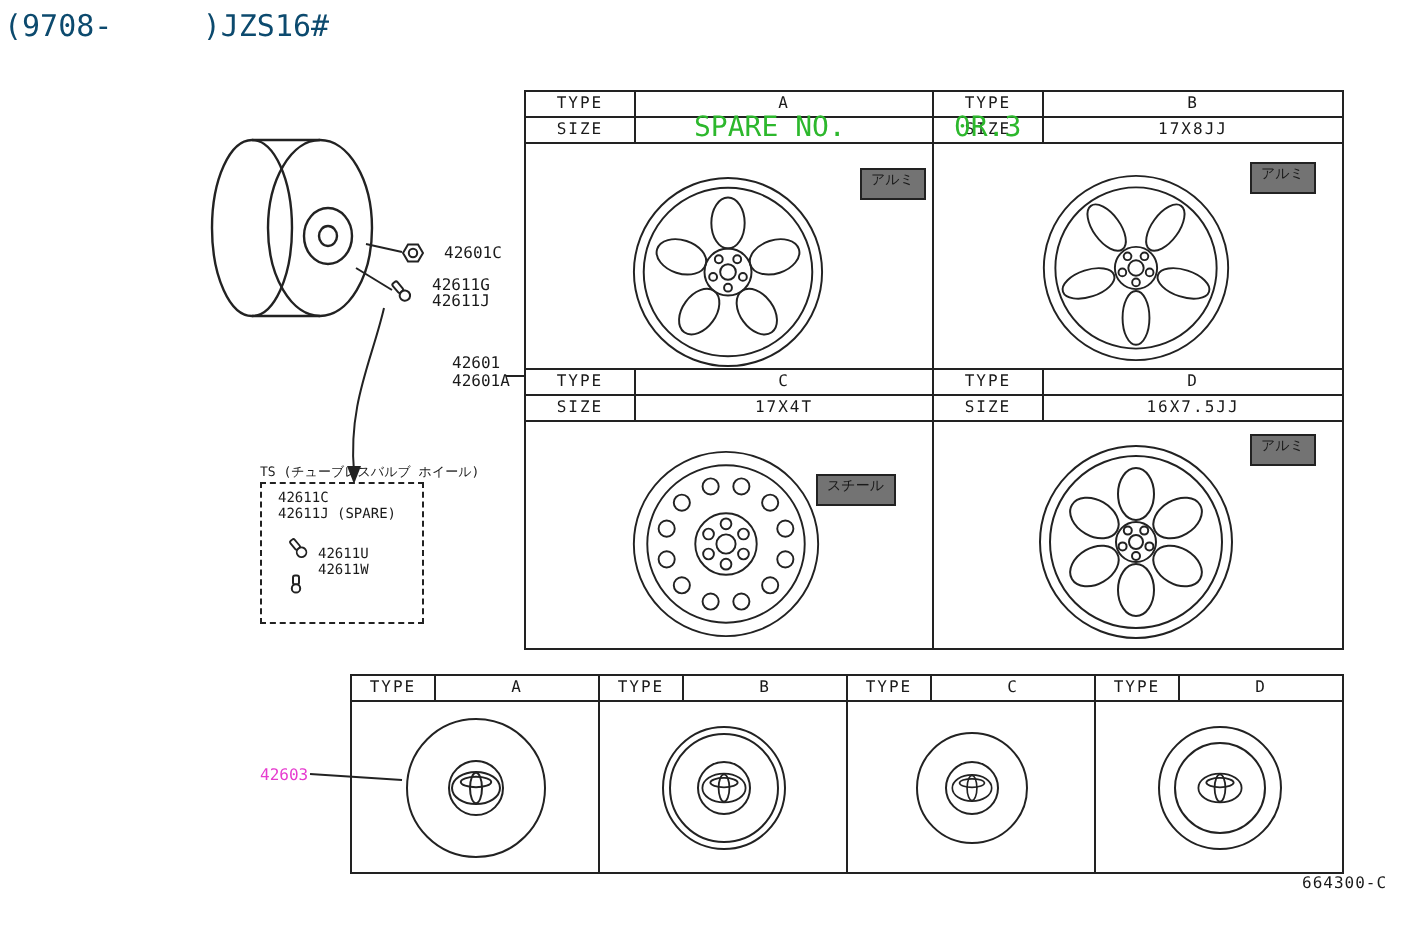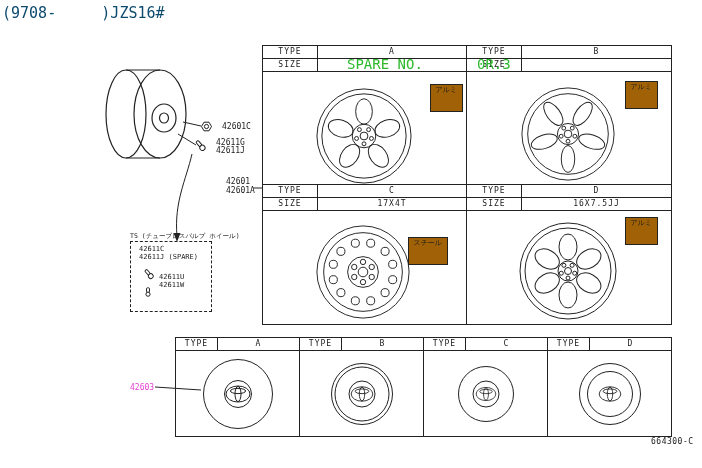--- a/index.html
+++ b/index.html
@@ -6,21 +6,21 @@
   html,body{width:702px;height:468px;background:#ffffff;position:relative;overflow:hidden;
     font-family:"DejaVu Sans Mono","Liberation Mono",monospace;color:#1a1a1a}
   .abs{position:absolute}
   svg{display:block}
   .plabel{position:absolute;font-size:8px;line-height:9px;white-space:pre}
   .quadrant{position:absolute}
   .hrow{display:flex;height:13px;border-bottom:1px solid #222;font-size:8px;line-height:12px}
   .hlab{width:55px;border-right:1px solid #222;text-align:center;letter-spacing:1px}
   .hlab2{width:42px;border-right:1px solid #222;text-align:center;letter-spacing:1px}
   .hval{flex:1;text-align:center;letter-spacing:1px}
-  .mat{position:absolute;height:28px;line-height:11px;border:1px solid #222;font-size:7px;padding:0 5px;background:#a16207}
+  .mat{position:absolute;height:16px;line-height:11px;border:1px solid #222;font-size:7px;padding:0 5px;background:#737373}
   .capcol{flex:1;display:flex;flex-direction:column;border-right:1px solid #222;min-width:0}
   .capcol:last-child{border-right:none}
   .caparea{flex:1;display:flex;align-items:center;justify-content:center}
   .greenbig{position:absolute;font-size:15px;color:#0c4a6e;white-space:pre;letter-spacing:0px}
   .overlaygreen{position:absolute;font-size:14px;color:#2db82d;white-space:pre;z-index:5}
   .notecaption{position:absolute;font-size:6.5px;line-height:7px;white-space:pre}
   .notebox{position:absolute;border:1px dashed #222}
   .notetext{position:absolute;font-size:7px;line-height:8px;white-space:pre}
   .footerno{position:absolute;font-size:8px;letter-spacing:0.5px}
   .magenta{color:#e63ccf}
@@ -107,20 +107,21 @@
     </svg>
   </div>
 
   <div class="quadrant" style="left:204px;top:0;width:204px;height:139px;border-bottom:1px solid #222">
     <div class="hrow">
       <span class="hlab">TYPE</span>
       <span class="hval">B</span>
     </div>
     <div class="hrow">
       <span class="hlab">SIZE</span>
+      <span class="hval">17X8JJ</span>
     </div>
     <div class="mat" style="top:35px;right:13px">アルミ</div>
     <svg class="abs" style="left:53px;top:40px" width="96" height="96" viewBox="0 0 100 100" fill="none" stroke="#222" stroke-width="1">
       <circle cx="50" cy="50" r="48"></circle>
         <circle cx="50" cy="50" r="42"></circle>
       <ellipse cx="50" cy="24" rx="7" ry="14" transform="rotate(36 50 50)"></ellipse>
       <ellipse cx="50" cy="24" rx="7" ry="14" transform="rotate(108 50 50)"></ellipse>
       <ellipse cx="50" cy="24" rx="7" ry="14" transform="rotate(180 50 50)"></ellipse>
       <ellipse cx="50" cy="24" rx="7" ry="14" transform="rotate(252 50 50)"></ellipse>
       <ellipse cx="50" cy="24" rx="7" ry="14" transform="rotate(324 50 50)"></ellipse>

